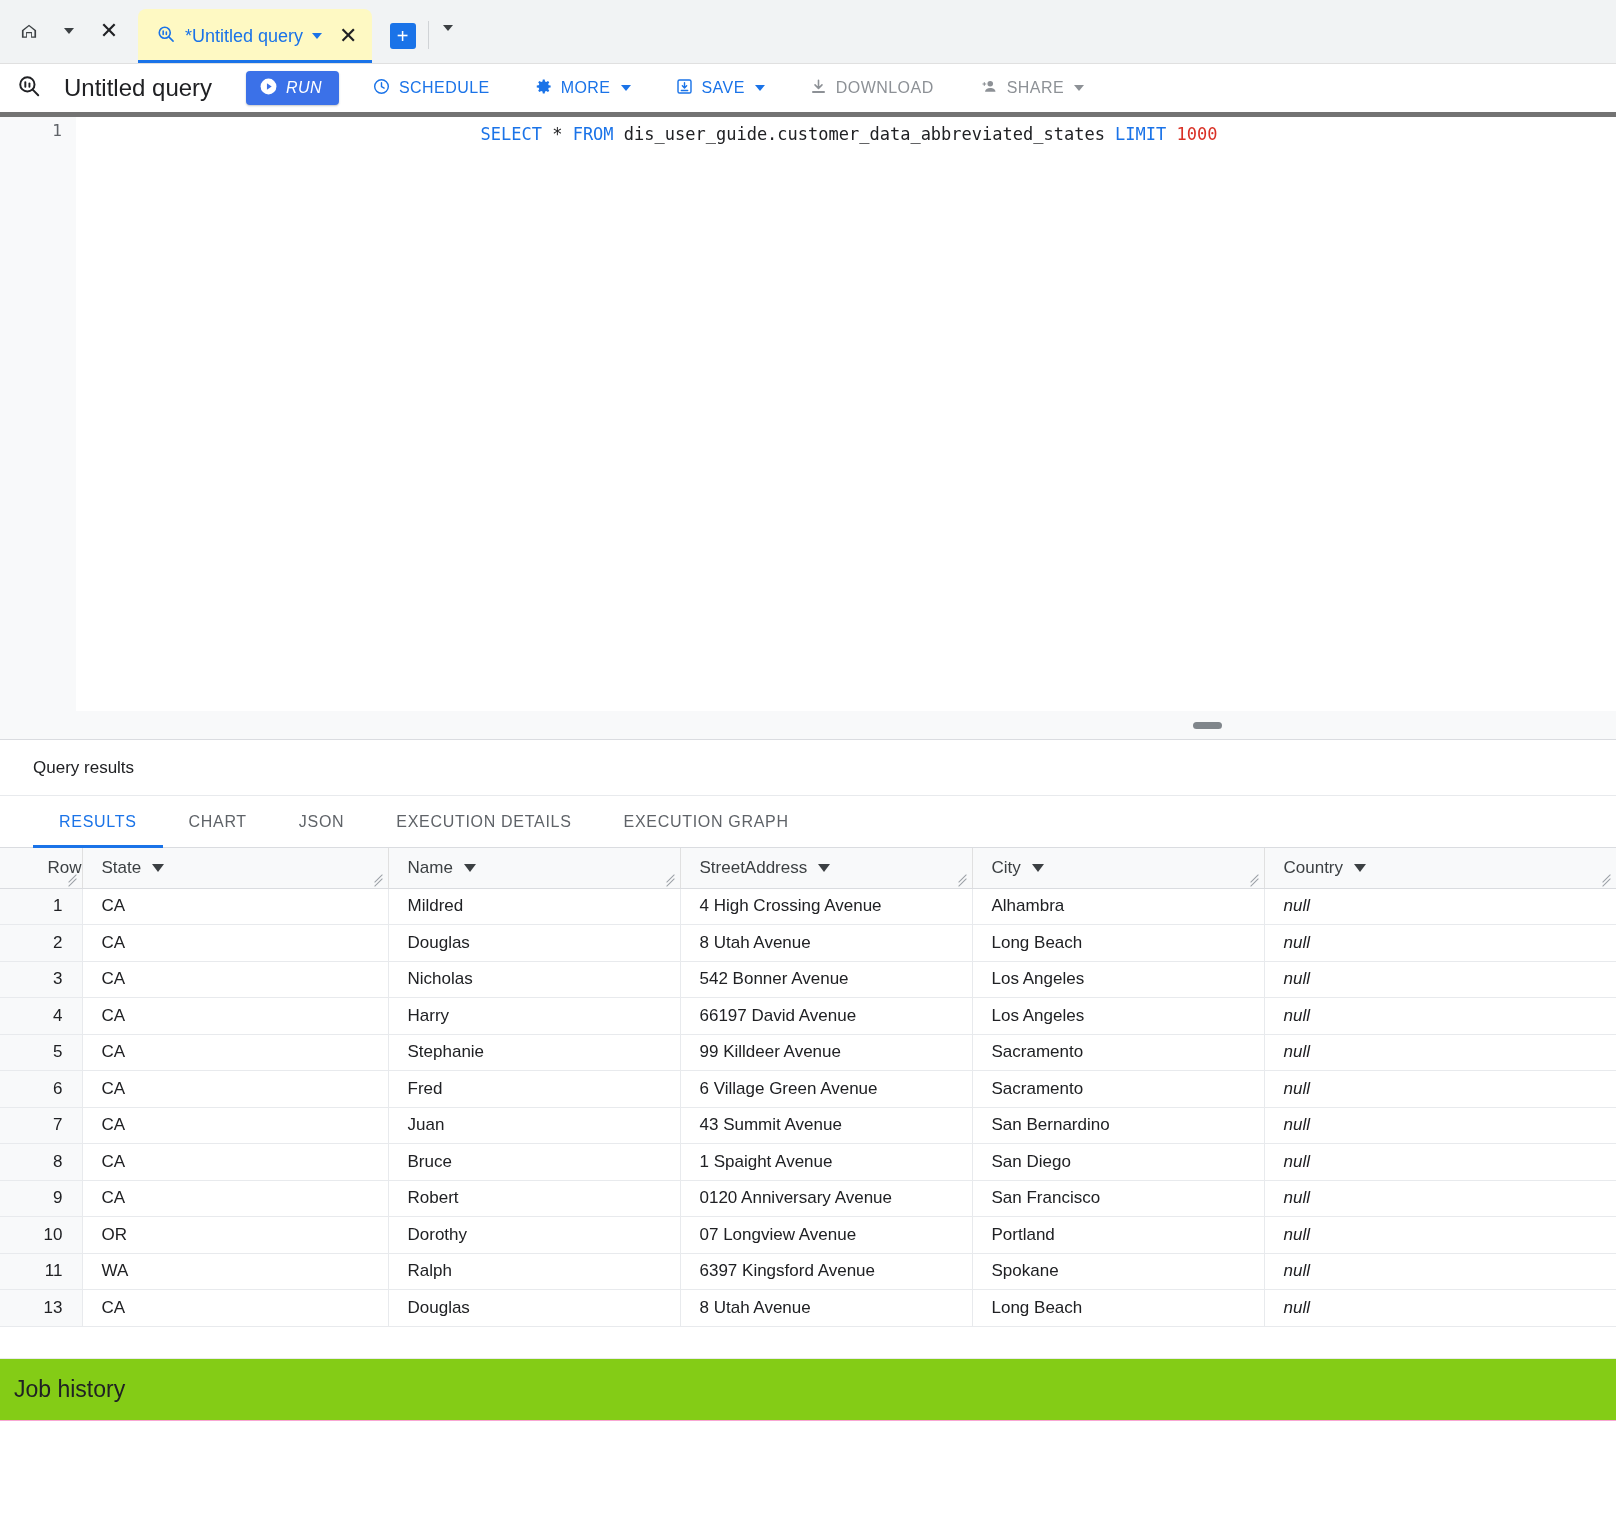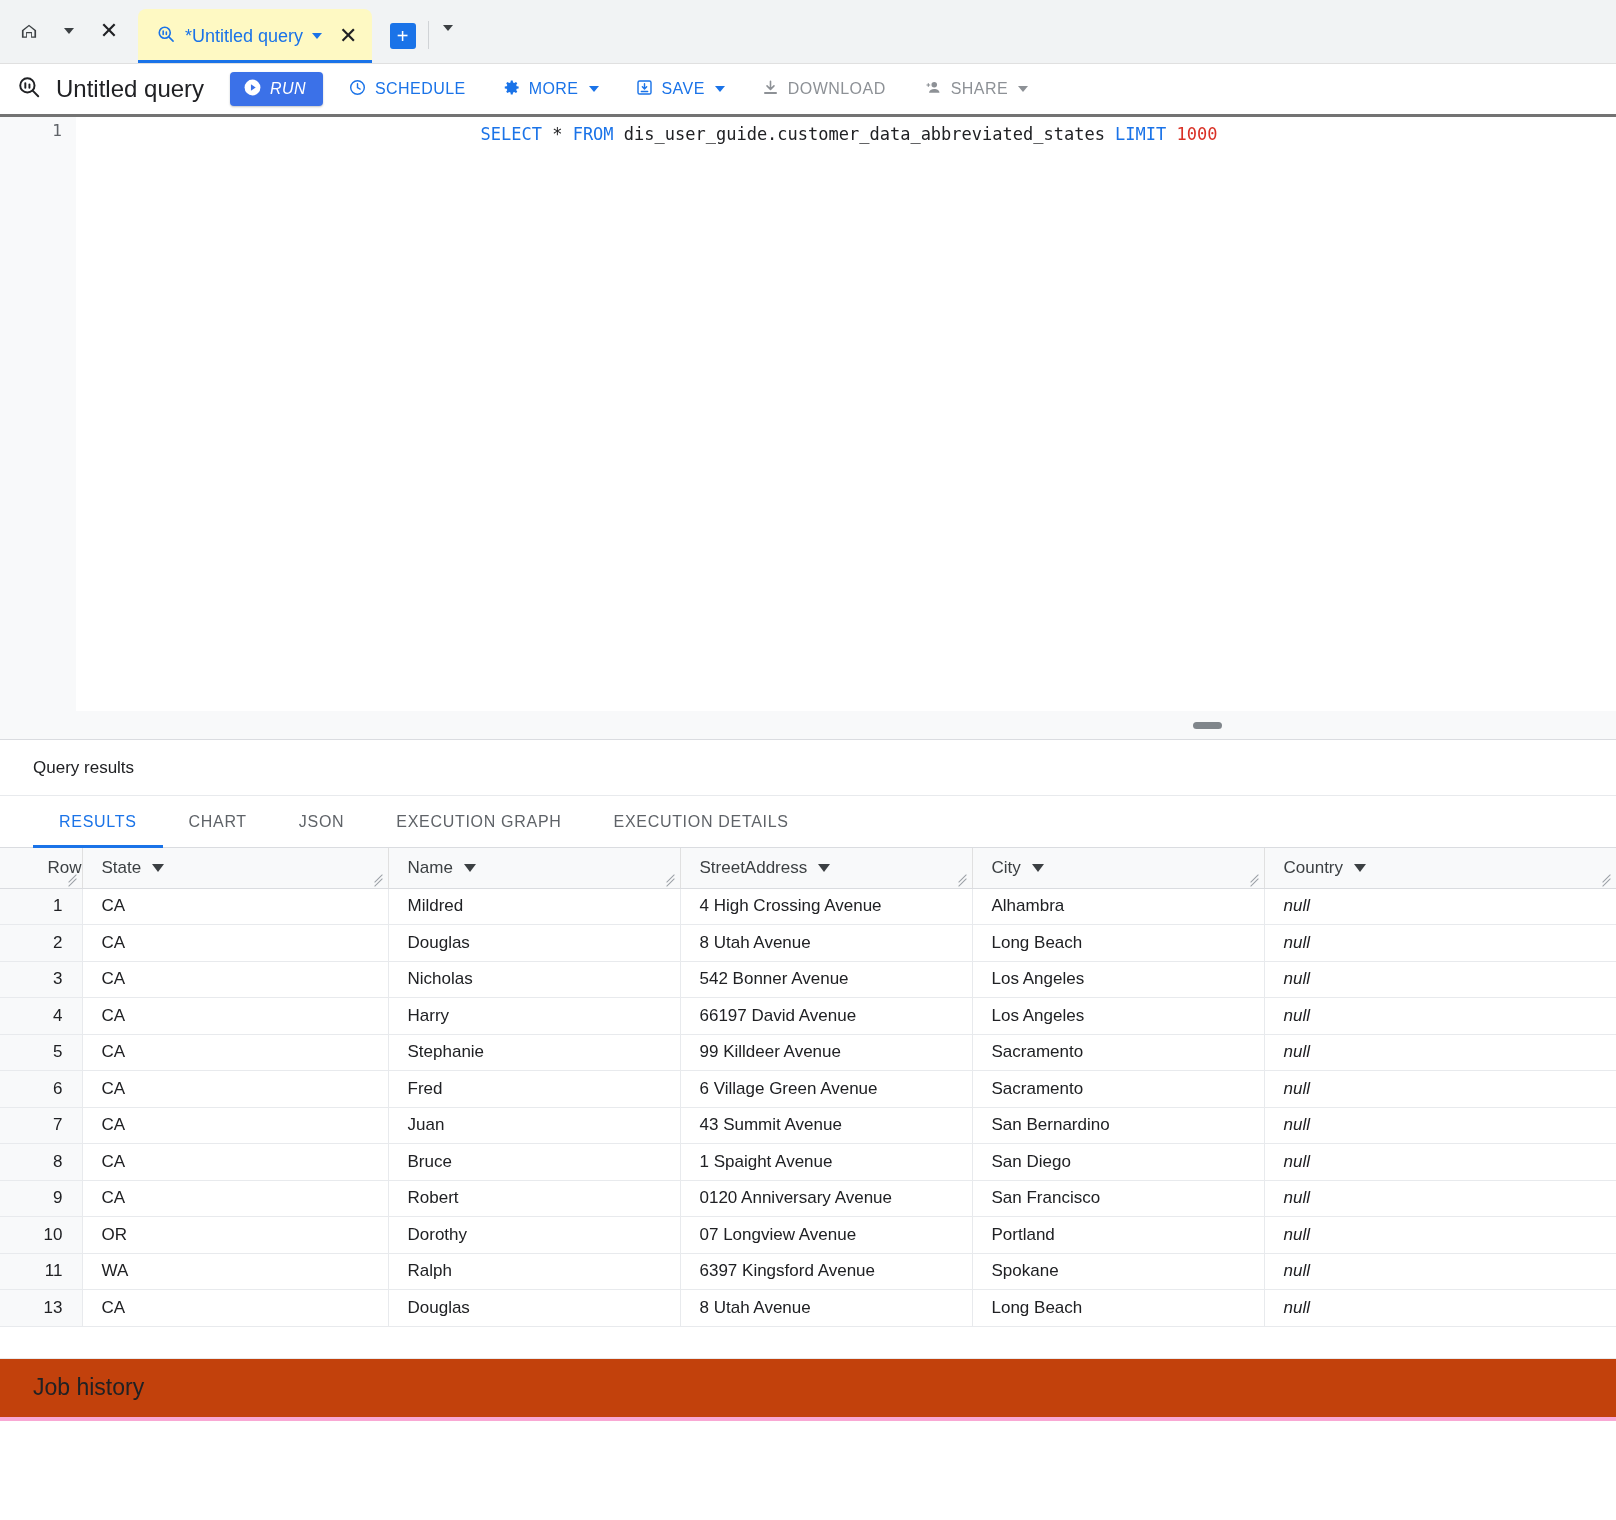--- a/index.html
+++ b/index.html
@@ -72,21 +72,22 @@
   }
   .vdiv { width: 1px; height: 28px; background: #d0d3d6; margin-bottom: 14px; }
   .tabcaret-wrap { margin: 0 0 14px 14px; cursor: pointer; }
 
   
   #toolbar {
     height: 53px;
     background: #ffffff;
     display: flex; align-items: center;
     padding-left: 10px;
-    border-bottom: 3px solid #737373;
+    border-bottom: 5px solid #737373;
+    gap: 8px;
   }
   #toolbar .qicon { margin: 0 14px 0 6px; }
   #qtitle { font-size: 24px; color: #202124; margin-right: 26px; white-space: nowrap; }
 
   .run-btn {
     background: #3b71e8;
     color: #fff;
     border-radius: 4px;
     height: 34px;
     display: flex; align-items: center; gap: 8px;
@@ -268,25 +269,25 @@
   col.c-name  { width: 292px; }
   col.c-addr  { width: 292px; }
   col.c-city  { width: 292px; }
   col.c-ctry  { width: 352px; }
 
   
   #gridpad { height: 32px; background: #fff; border-bottom: 1px solid #e8eaed; }
   #jobhistory {
     height: 62px;
     display: flex; align-items: center;
-    padding-left: 33px;
+    padding-left: 14px;
     font-size: 23px;
     color: #202124;
-    background: #c2410c;
-    border-bottom: 4px solid #f9a8d4;
+    background: #84cc16;
+    border-bottom: 1px solid #f9a8d4;
   }
 </style>
 </head>
 <body>
 
 <div id="tabstrip">
   <div class="homegroup">
     <div class="icon-btn">
       <svg width="20" height="20" viewBox="0 0 24 24" fill="#3c4043">
         <path d="M12 4.5 3.5 11.2V20h6v-5.2h5V20h6v-8.8L12 4.5zm0 1.9 6.5 5.2V18.5h-3v-5.2h-7v5.2h-3v-6.9L12 6.4z"></path>
@@ -407,22 +408,22 @@
 <div id="splitter">
   <div class="grip"></div>
 </div>
 
 <div id="results-header">Query results</div>
 
 <div id="restabs">
     <div class="restab sel">RESULTS</div>
     <div class="restab">CHART</div>
     <div class="restab">JSON</div>
+    <div class="restab">EXECUTION DETAILS</div>
     <div class="restab">EXECUTION GRAPH</div>
-    <div class="restab">EXECUTION DETAILS</div>
   </div>
 
 <div id="grid">
   <table class="rgrid">
     <colgroup>
       <col class="c-row">
         <col class="c-state">
         <col class="c-name">
       <col class="c-addr">
         <col class="c-city">

